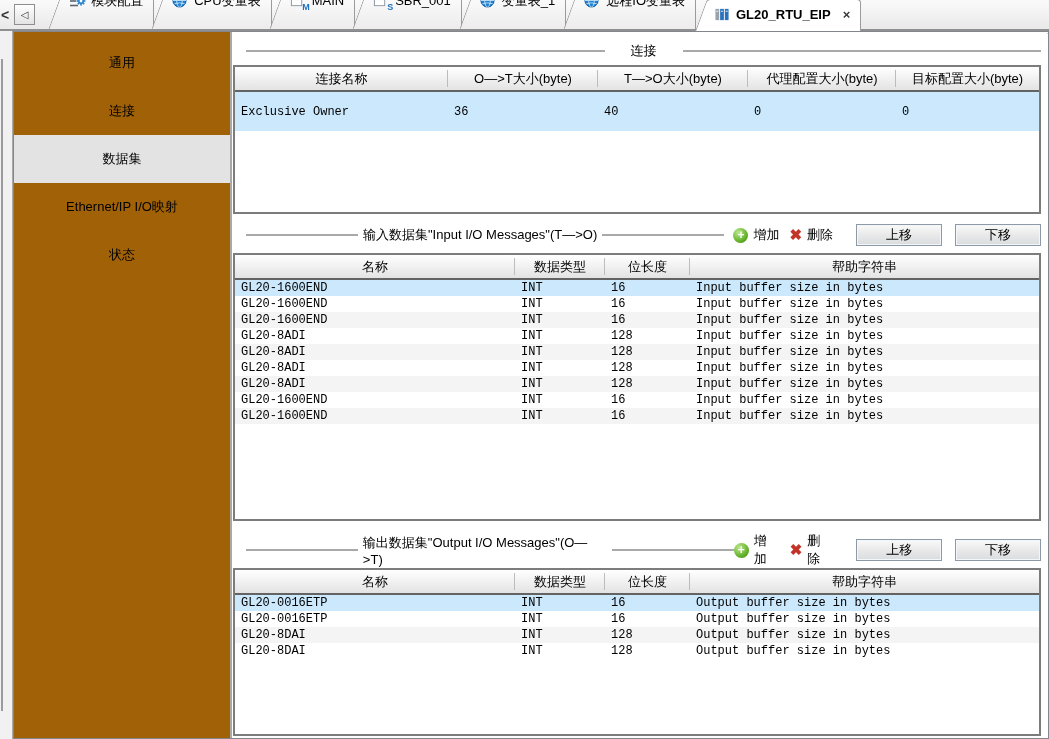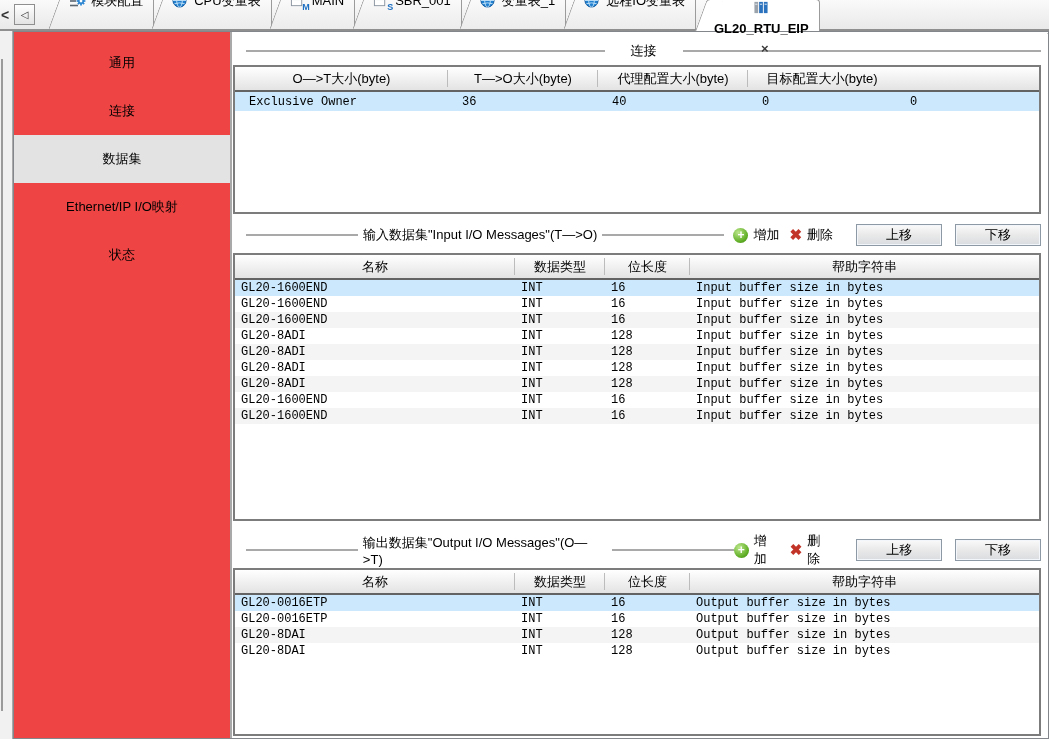--- a/index.html
+++ b/index.html
@@ -18,38 +18,38 @@
   .tabs{display:flex;align-items:flex-end;height:29px;margin-left:16px;}
   .tab{position:relative;display:flex;align-items:center;gap:5px;height:25px;
        padding:0 10px 16px 5px;margin-left:13px;font-size:13px;cursor:pointer;
        background:linear-gradient(#ffffff,#ececec);
        border-top:1px solid #9b9b9b;border-right:1px solid #9b9b9b;
        border-top-right-radius:4px;white-space:nowrap;}
   .tab::before{content:"";position:absolute;top:-1px;bottom:0;left:-8px;width:16px;
        background:inherit;border-top:1px solid #9b9b9b;border-left:1px solid #9b9b9b;
        transform:skewX(-20deg);border-top-left-radius:4px;}
   .tab.active{background:#fff;font-weight:bold;height:29px;margin-bottom:-2px;
-       padding-bottom:2px;z-index:4;flex-direction:column;}
+       padding-bottom:2px;z-index:4;}
   .tico{width:17px;height:16px;position:relative;flex:none;}
   .tico svg{display:block;}
   .badge{position:absolute;right:-3px;bottom:-3px;font-size:9px;font-weight:bold;
        color:#1d6fc2;background:transparent;line-height:9px;}
   .tab-close{font-size:13px;font-weight:bold;color:#3a3a3a;margin-left:7px;cursor:pointer;}
 
   
   .rail{position:absolute;left:0;top:31px;width:12px;bottom:0;background:#f1f1f1;
         border-right:1px solid #a9a9a9;}
   .rail::before{content:"";position:absolute;left:1px;top:28px;bottom:28px;width:2px;
         background:#9b9b9b;}
 
   
   .page{position:absolute;left:13px;top:31px;right:0;bottom:0;background:#fff;
         border:1px solid #83878c;
         box-shadow:inset 1px 1px 0 #ffffff, inset 2px 2px 0 #c9c9c9;}
-  .sidebar{position:absolute;left:0;top:0;bottom:0;width:218px;background:#ef4444;
+  .sidebar{position:absolute;left:0;top:0;bottom:0;width:218px;background:#a16207;
         border-right:2px solid #a9a9a9;box-sizing:border-box;padding-top:7px;}
   .side-item{height:48px;line-height:48px;text-align:center;font-size:13px;cursor:pointer;}
   .side-item.selected{background:#e3e3e3;}
   .content{position:absolute;left:218px;top:0;right:1px;bottom:0;background:#fff;overflow:hidden;}
 
   
   .sec{display:flex;align-items:center;margin:0 6px 0 14px;font-size:13px;}
   .sec1{height:20px;margin-top:9px;}
   .hl{height:2px;background:#a9a9a9;}
   .sec1 .hl{flex:1;}
@@ -75,21 +75,21 @@
   .tbl{border:2px solid #7c7c7c;margin:0 6px 0 1px;background:#fff;box-sizing:border-box;}
   #conn-tbl{height:149px;margin-top:4px;}
   #in-tbl{height:268px;margin-top:6px;}
   #out-tbl{height:168px;margin-top:6px;}
   .thead{display:grid;height:25px;box-sizing:border-box;
         background:linear-gradient(#ffffff,#e3e3e3);border-bottom:2px solid #636363;}
   .th{display:flex;align-items:center;justify-content:center;font-size:13px;position:relative;}
   .th + .th::before{content:"";position:absolute;left:-1px;top:3px;bottom:3px;width:1px;background:#bcbcbc;}
   .trow{display:grid;align-items:center;height:16px;box-sizing:border-box;
         font-family:"Liberation Mono","DejaVu Sans Mono",monospace;font-size:12px;cursor:default;}
-  #conn-tbl .trow{height:19px;padding-left:8px;}
+  #conn-tbl .trow{height:39px;}
   .trow>div{padding-left:6px;white-space:nowrap;overflow:hidden;}
   .grid5{grid-template-columns:213px 150px 150px 148px auto;}
   .grid4{grid-template-columns:280px 90px 85px auto;}
   .sel{background:#cbe8fc;}
   .alt{background:#f4f4f4;}
 </style>
 </head>
 <body>
 
 <div class="screen">
@@ -217,20 +217,21 @@
     <div class="content">
 
       <div class="sec sec1">
         <div class="hl"></div>
         <span class="t">连接</span>
         <div class="hl"></div>
       </div>
 
       <div class="tbl" id="conn-tbl">
         <div class="thead grid5">
+          <div class="th">连接名称</div>
           <div class="th">O—&gt;T大小(byte)</div>
           <div class="th">T—&gt;O大小(byte)</div>
           <div class="th">代理配置大小(byte)</div>
           <div class="th">目标配置大小(byte)</div>
         </div>
         <div class="trow grid5 sel">
           <div>Exclusive Owner</div>
           <div>36</div>
           <div>40</div>
           <div>0</div>

